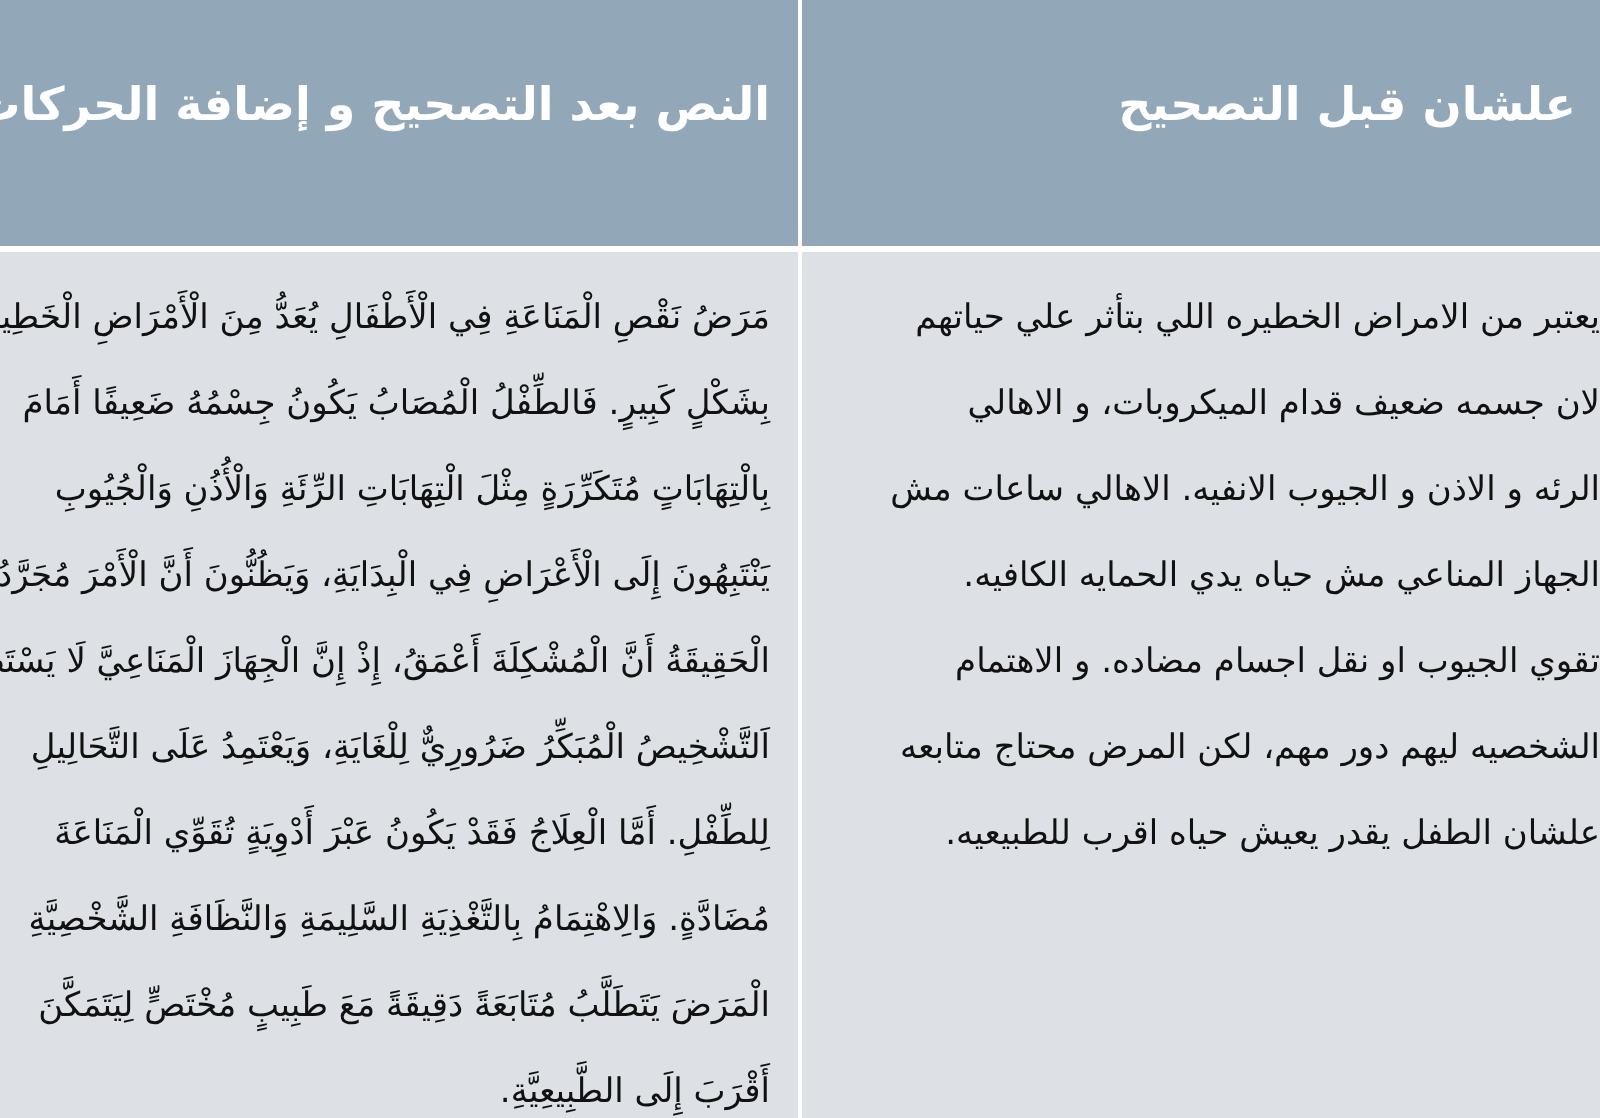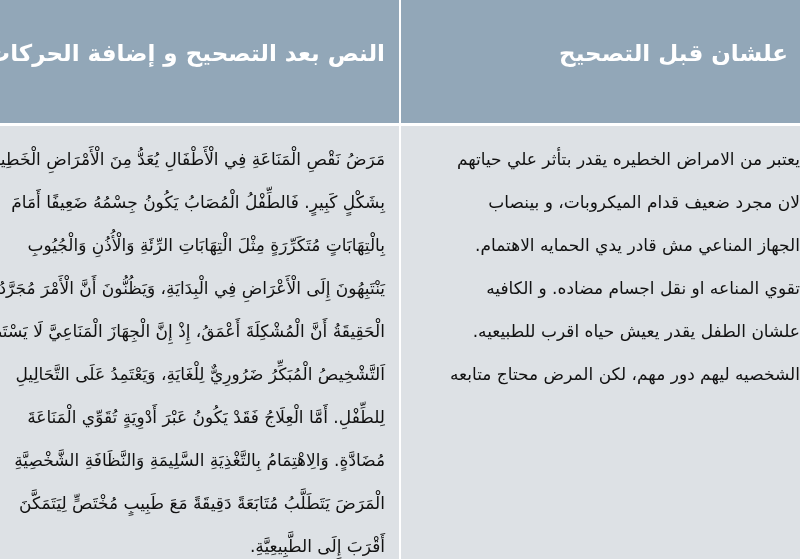--- a/index.html
+++ b/index.html
@@ -95,23 +95,24 @@
         <span class="line">الْمَرَضَ يَتَطَلَّبُ مُتَابَعَةً دَقِيقَةً مَعَ طَبِيبٍ مُخْتَصٍّ لِيَتَمَكَّنَ</span>
         <span class="line">أَقْرَبَ إِلَى الطَّبِيعِيَّةِ.</span>
       </div>
     </div>
 
     <div class="col col-before">
       <div class="header-cell">
         <span class="header-text">علشان قبل التصحيح</span>
       </div>
       <div class="body-cell">
-        <span class="line">يعتبر من الامراض الخطيره يقدر بتأثر علي حياتهم</span>
-        <span class="line">لان مجرد ضعيف قدام الميكروبات، و بينصاب</span>
-        <span class="line">الجهاز المناعي مش قادر يدي الحمايه الاهتمام.</span>
-        <span class="line">تقوي المناعه او نقل اجسام مضاده. و الكافيه</span>
+        <span class="line">يعتبر من الامراض الخطيره اللي بتأثر علي حياتهم</span>
+        <span class="line">لان جسمه ضعيف قدام الميكروبات، و الاهالي</span>
+        <span class="line">الرئه و الاذن و الجيوب الانفيه. الاهالي ساعات مش</span>
+        <span class="line">الجهاز المناعي مش حياه يدي الحمايه الكافيه.</span>
+        <span class="line">تقوي الجيوب او نقل اجسام مضاده. و الاهتمام</span>
+        <span class="line">الشخصيه ليهم دور مهم، لكن المرض محتاج متابعه</span>
         <span class="line">علشان الطفل يقدر يعيش حياه اقرب للطبيعيه.</span>
-        <span class="line">الشخصيه ليهم دور مهم، لكن المرض محتاج متابعه</span>
       </div>
     </div>
 
   </div>
 </div>
 
 </body></html>

